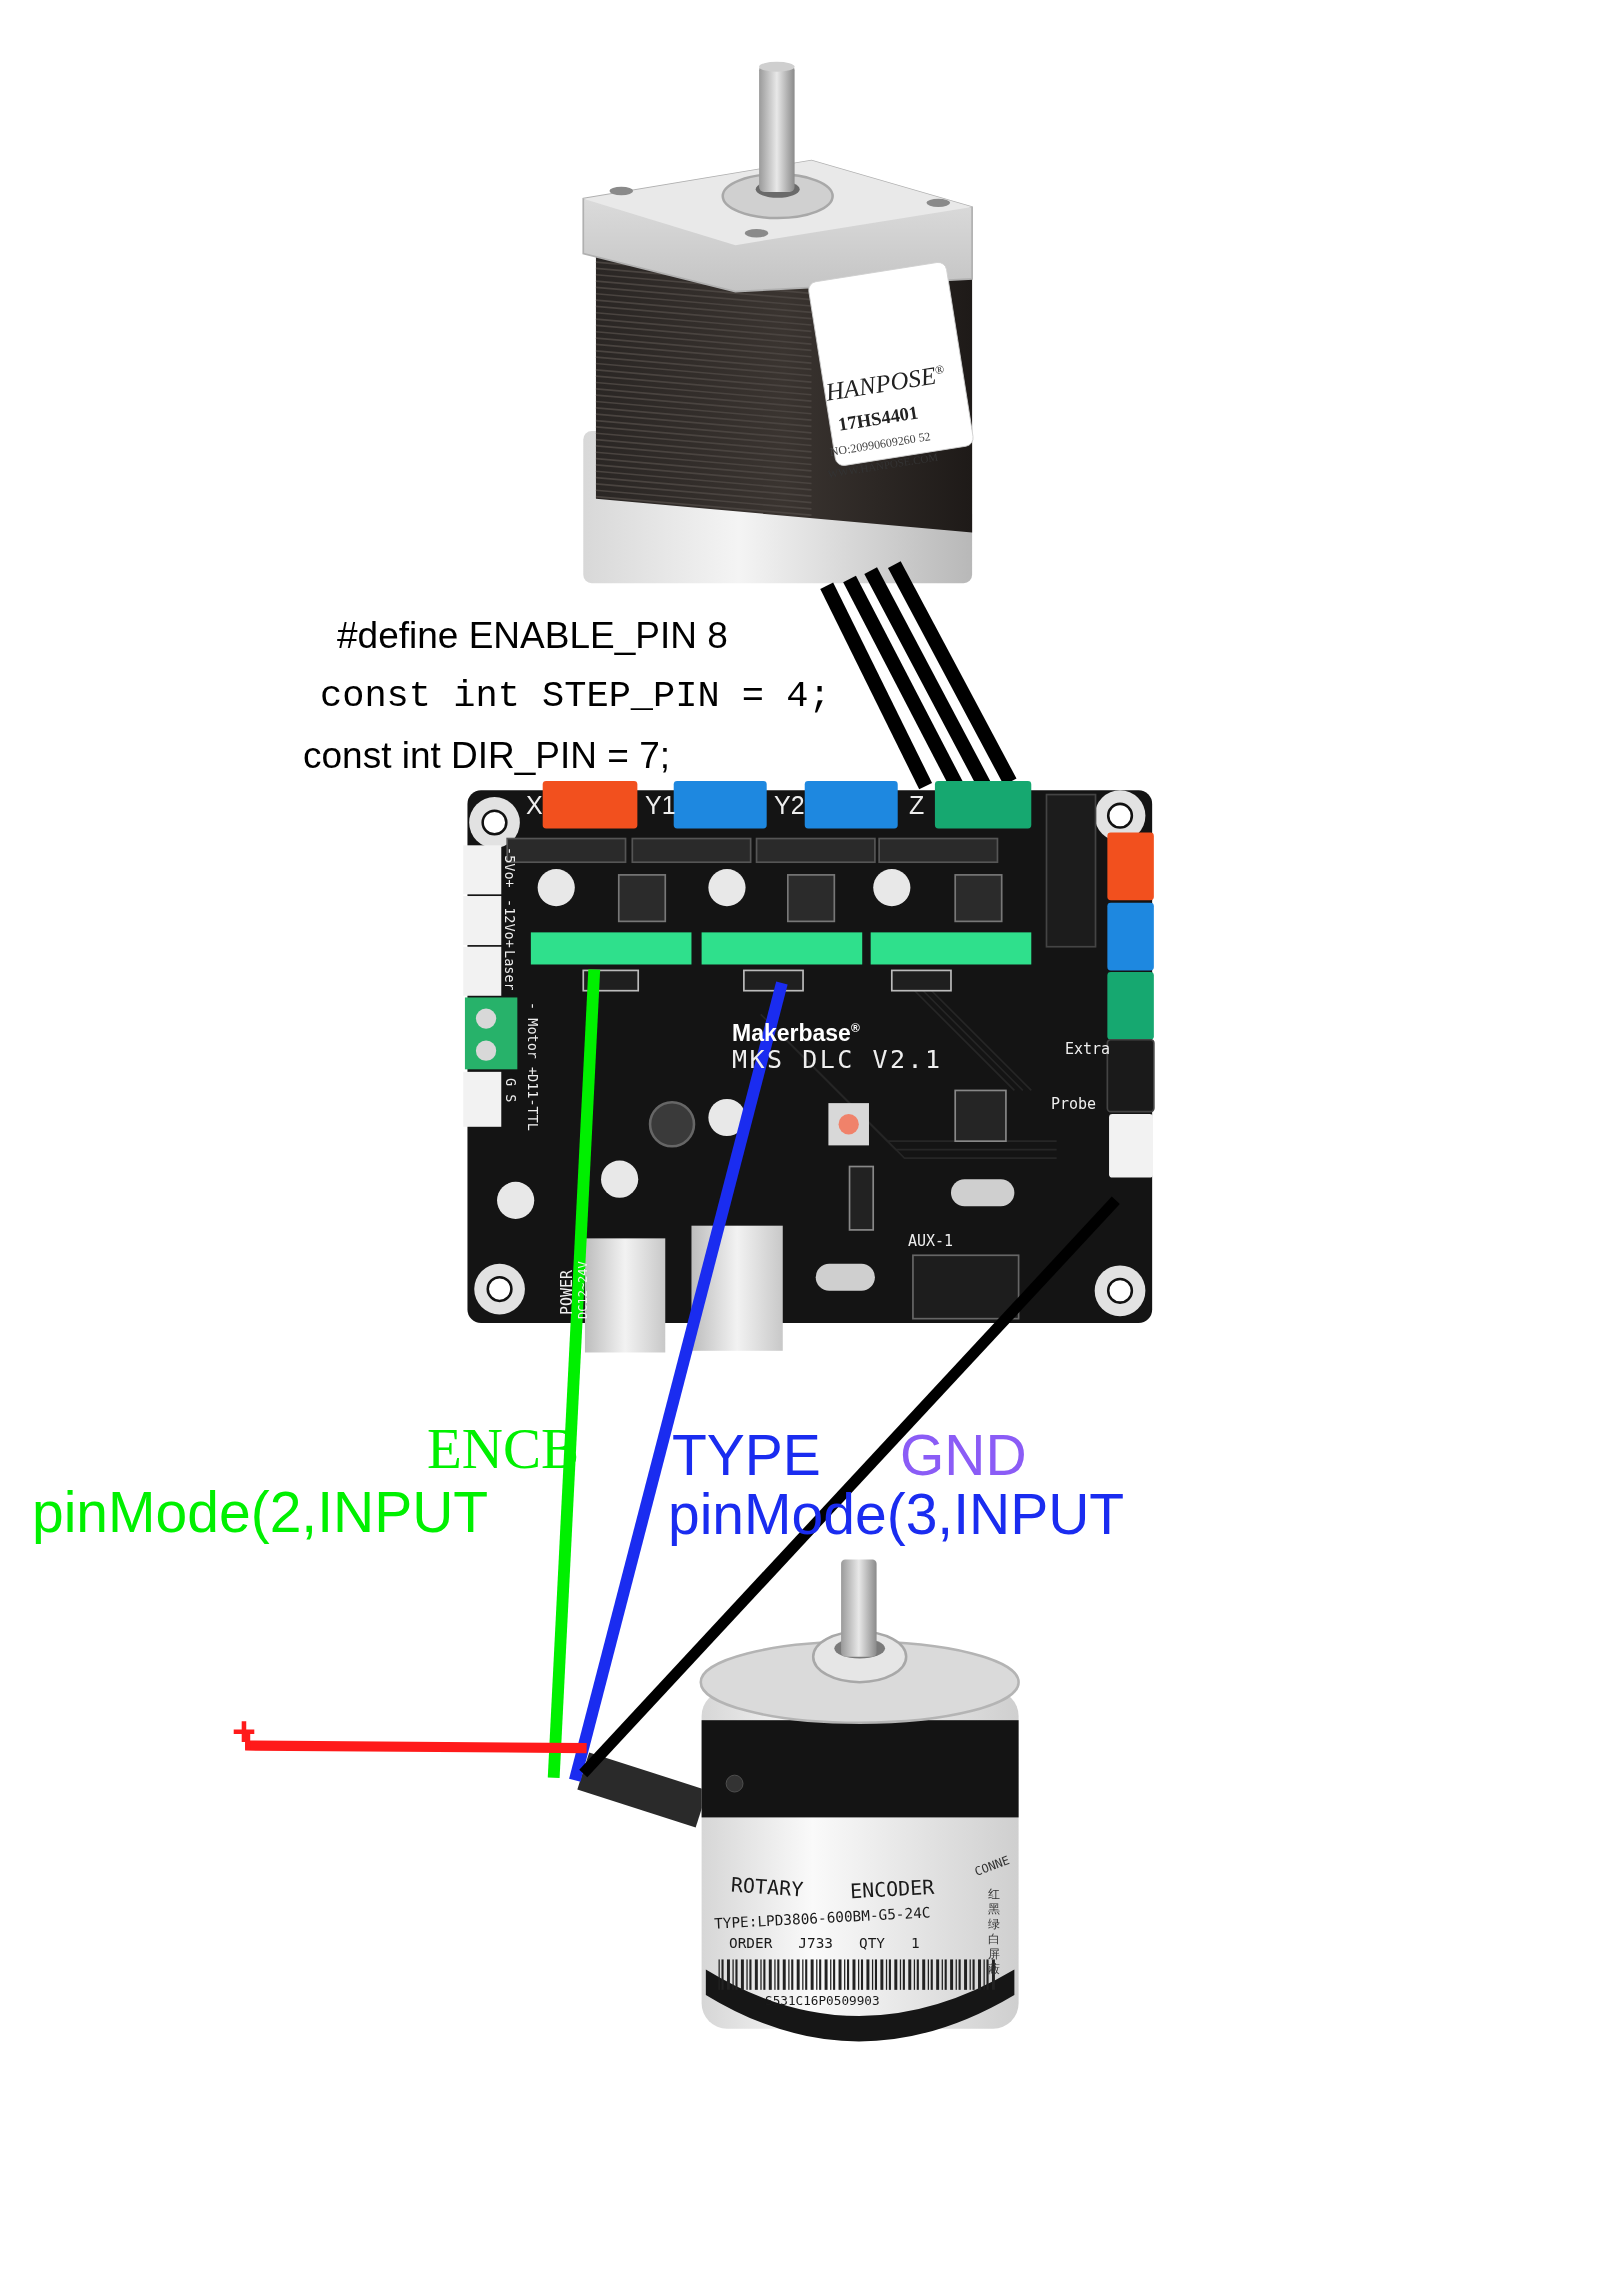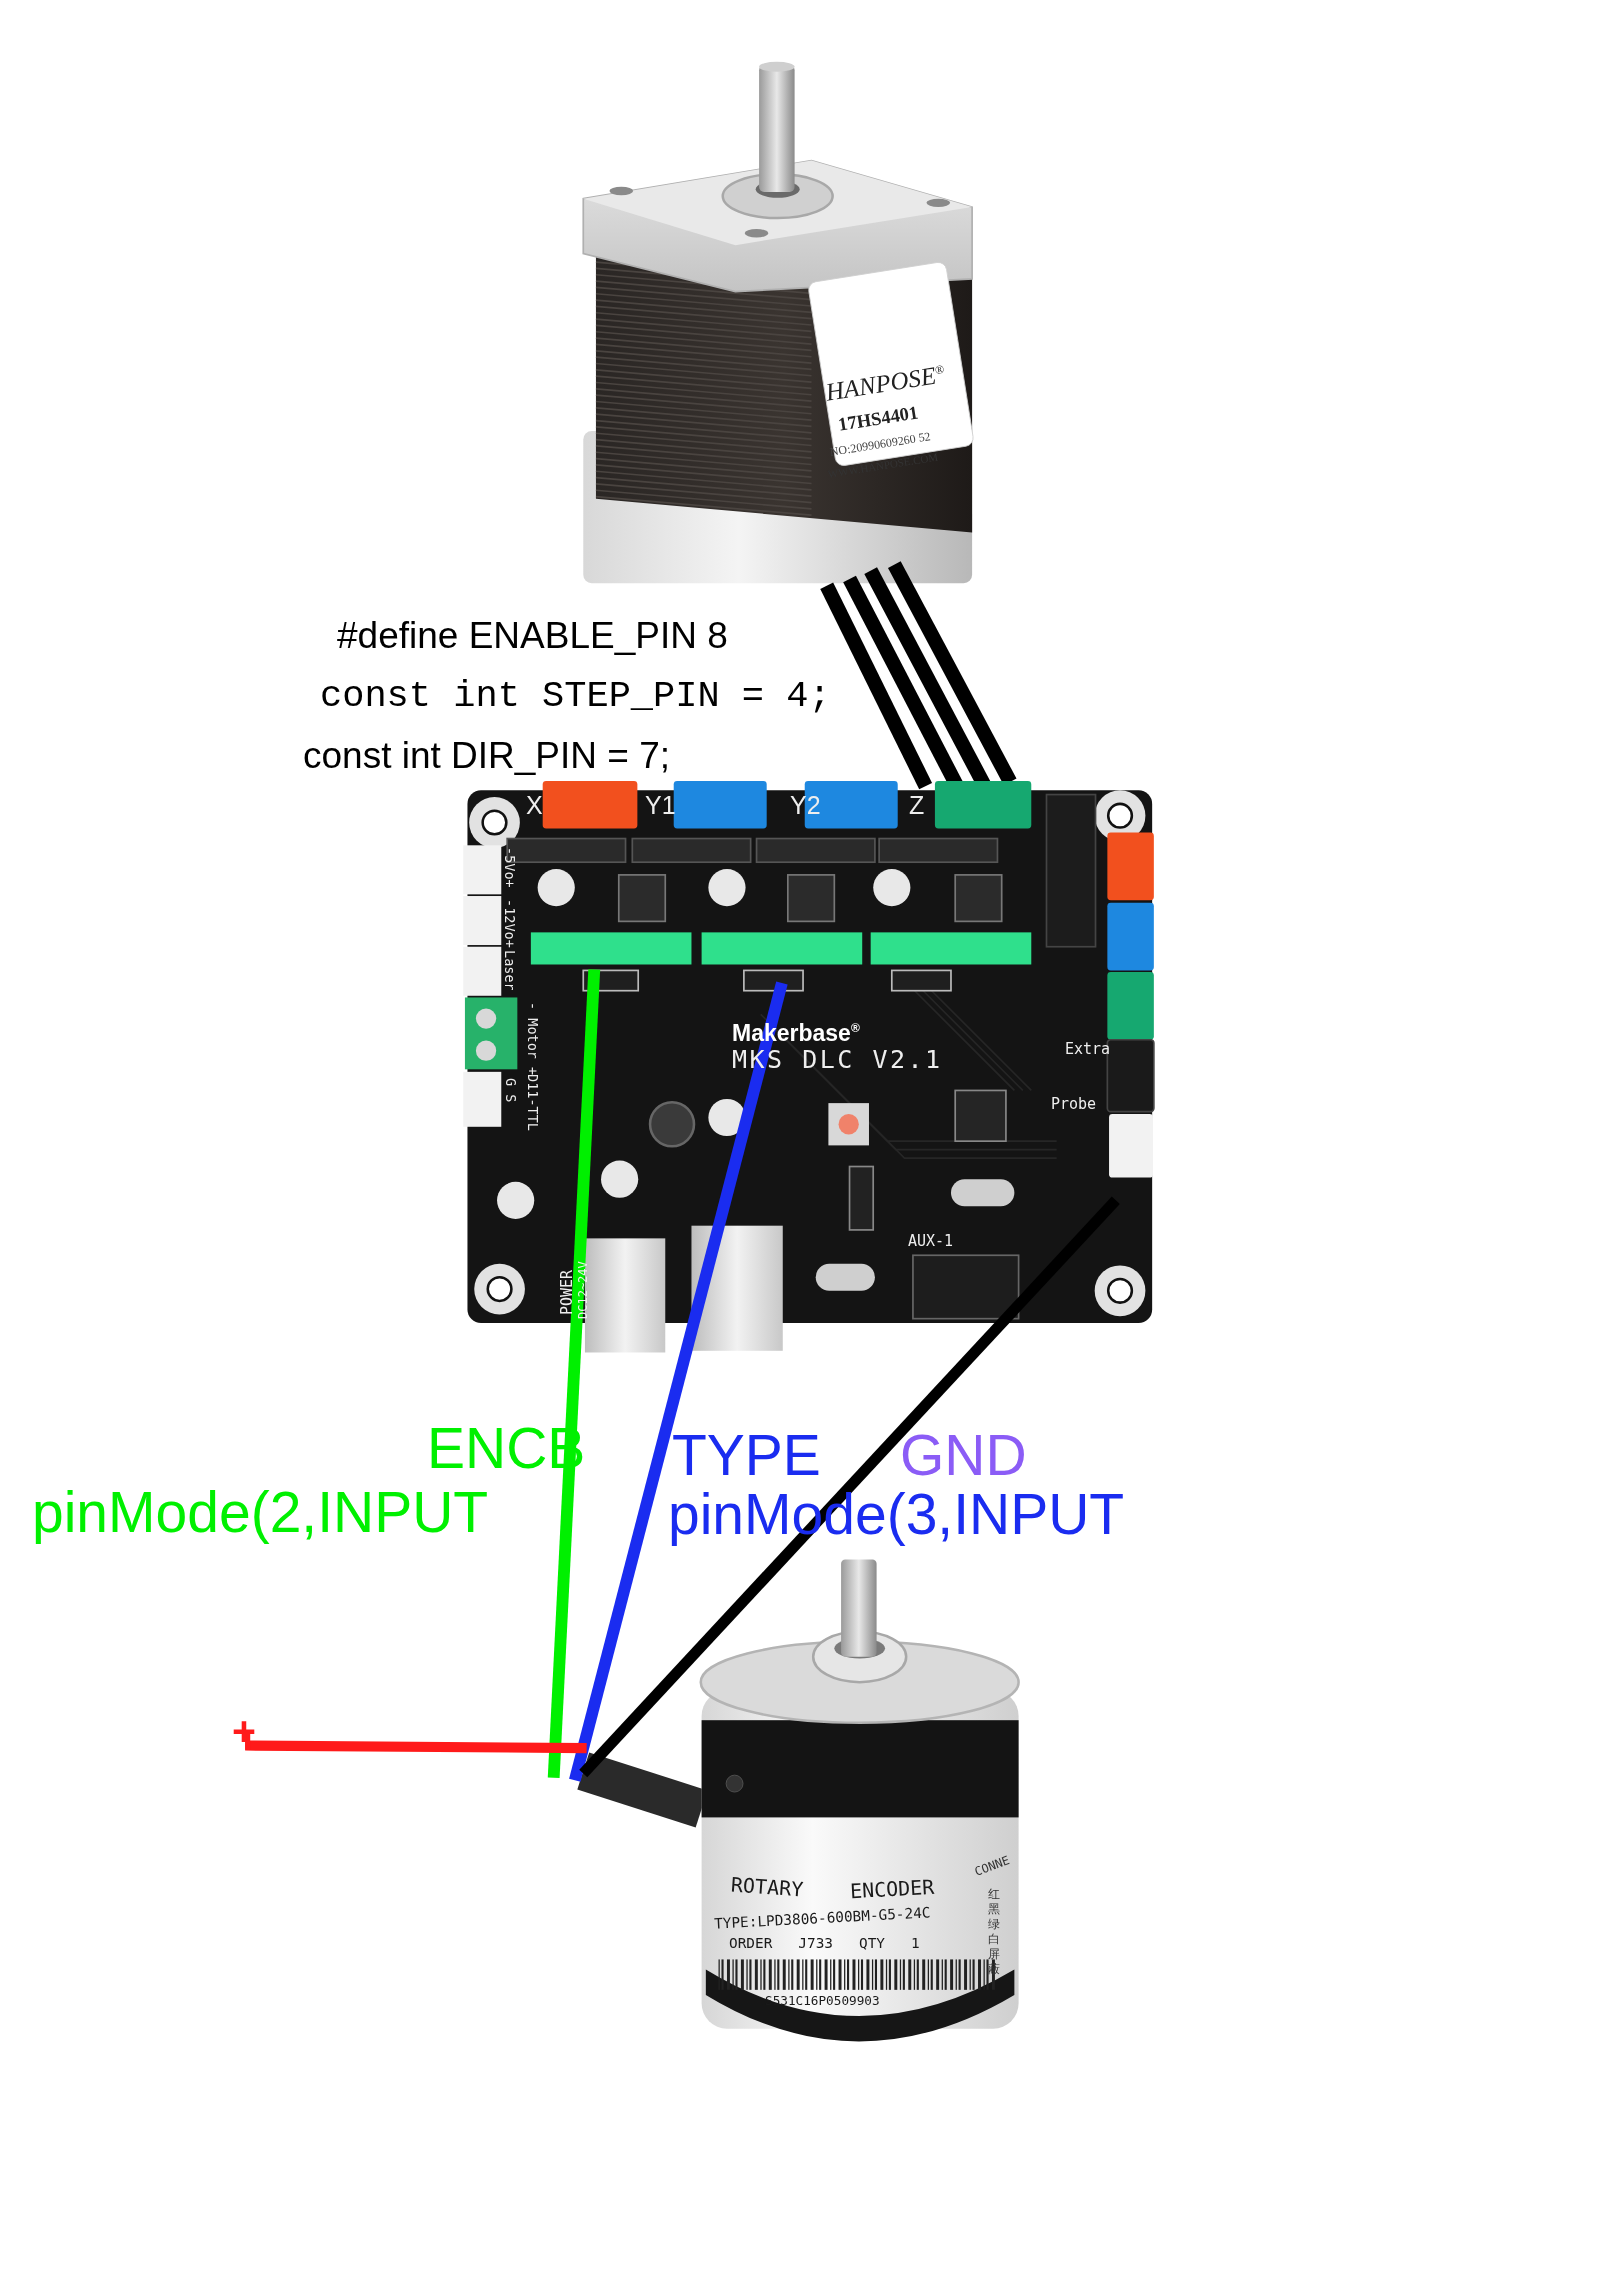--- a/index.html
+++ b/index.html
@@ -296,35 +296,35 @@
     <line x1="1320" y1="1420" x2="690" y2="2098" stroke="#000" stroke-width="13"></line>
     <line x1="290" y1="2065" x2="694" y2="2068" stroke="#ff1a1a" stroke-width="12"></line>
     <line x1="293" y1="2050" x2="293" y2="2070" stroke="#ff1a1a" stroke-width="6"></line>
   </g>
 </svg>
 
 <div class="lbl code" style="left:337px;top:617px;">#define ENABLE_PIN  8</div>
 <div class="lbl code" style="left:320px;top:678px;font-family:Liberation Mono, monospace;">const int STEP_PIN = 4;</div>
 <div class="lbl code" style="left:303px;top:729px;margin-top:8px;">const int DIR_PIN = 7;</div>
 
-<div class="lbl big" style="left:427px;top:1420px;color:#00f000;">ENCB</div>
+<div class="lbl big" style="left:427px;top:1420px;color:#00f000;font-family:Liberation Serif, serif;">ENCB</div>
 <div class="lbl big" style="left:32px;top:1484px;color:#00f000;">pinMode(2,INPUT</div>
 <div class="lbl big" style="left:672px;top:1427px;color:#1a2cf0;">TYPE</div>
 <div class="lbl big" style="left:900px;top:1427px;color:#8b5cf6;">GND</div>
 <div class="lbl big" style="left:668px;top:1486px;color:#1a2cf0;">pinMode(3,INPUT</div>
 <div class="lbl" style="left:232px;top:1711px;color:#ff1a1a;font-size:41px;font-weight:bold;">+</div>
 
 <div class="lbl serif" style="left:824px;top:380px;transform:rotate(-9deg);transform-origin:left top;font-size:25px;font-style:italic;color:#222;"><span>HANPOSE</span><sup style="font-size:12px">®</sup></div>
 <div class="lbl serif" style="left:837px;top:416px;transform:rotate(-9deg);transform-origin:left top;font-size:18.6px;font-weight:bold;color:#222;">17HS4401</div>
 <div class="lbl serif" style="left:829px;top:446px;transform:rotate(-9deg);transform-origin:left top;font-size:12px;color:#444;">NO:20990609260 52</div>
 <div class="lbl serif" style="left:827px;top:469px;transform:rotate(-9deg);transform-origin:left top;font-size:11px;color:#333;">WWW.HANPOSE.COM</div>
 
 <div class="lbl" style="left:526px;top:793px;font-size:25px;color:#eee;">X</div>
 <div class="lbl" style="left:645px;top:793px;font-size:25px;color:#eee;">Y1</div>
-<div class="lbl" style="left:774px;top:793px;font-size:25px;color:#eee;margin-left:16px;">Y2</div>
+<div class="lbl" style="left:774px;top:793px;font-size:25px;color:#eee;">Y2</div>
 <div class="lbl" style="left:909px;top:793px;font-size:25px;color:#eee;">Z</div>
 <div class="lbl" style="left:732px;top:1022px;font-size:23px;font-weight:bold;color:#fff;"><span>Makerbase</span><sup style="font-size:12px">®</sup></div>
 <div class="lbl mono" style="left:732px;top:1047px;font-size:25px;color:#eee;letter-spacing:2.5px;">MKS DLC V2.1</div>
 <div class="lbl mono" style="left:908px;top:1234px;font-size:15px;color:#eee;">AUX-1</div>
 <div class="lbl mono" style="left:1051px;top:1042px;font-size:15px;color:#eee;margin-left:14px;">Extra</div>
 <div class="lbl mono" style="left:1051px;top:1097px;font-size:15px;color:#eee;">Probe</div>
 <div class="lbl mono" style="left:516px;top:847px;font-size:13.5px;color:#eee;transform:rotate(90deg);transform-origin:left top;">-5Vo+</div>
 <div class="lbl mono" style="left:516px;top:899px;font-size:13.5px;color:#eee;transform:rotate(90deg);transform-origin:left top;">-12Vo+</div>
 <div class="lbl mono" style="left:516px;top:950px;font-size:13.5px;color:#eee;transform:rotate(90deg);transform-origin:left top;">Laser</div>
 <div class="lbl mono" style="left:539px;top:1002px;font-size:13.5px;color:#eee;transform:rotate(90deg);transform-origin:left top;">- Motor +</div>

